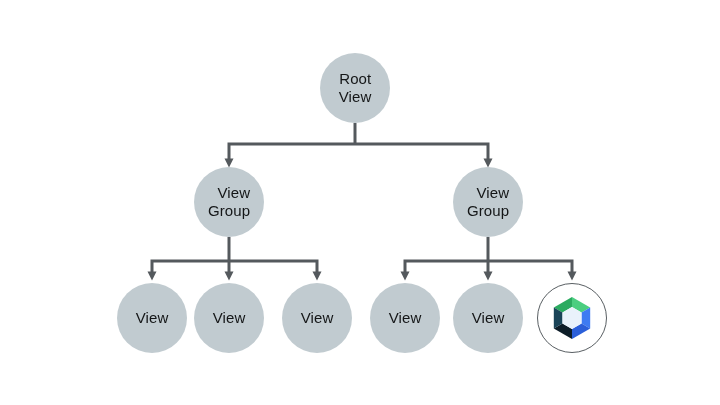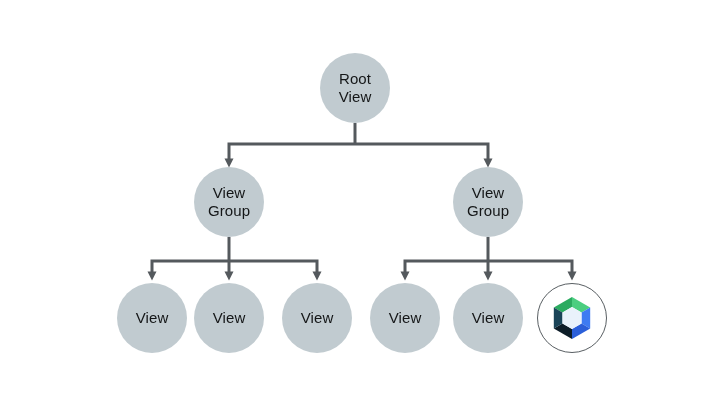--- a/index.html
+++ b/index.html
@@ -27,21 +27,21 @@
   }
   .node {
     position: absolute;
     width: 70px;
     height: 70px;
     border-radius: 50%;
     background: #c1cbd0;
     display: flex;
     align-items: center;
     justify-content: center;
-    text-align: center;
+    text-align: right;
     box-sizing: border-box;
   }
   .node-label {
     white-space: pre-line;
     font-size: 15px;
     line-height: 18px;
     color: #141617;
     letter-spacing: 0.1px;
   }
   .node.compose {

